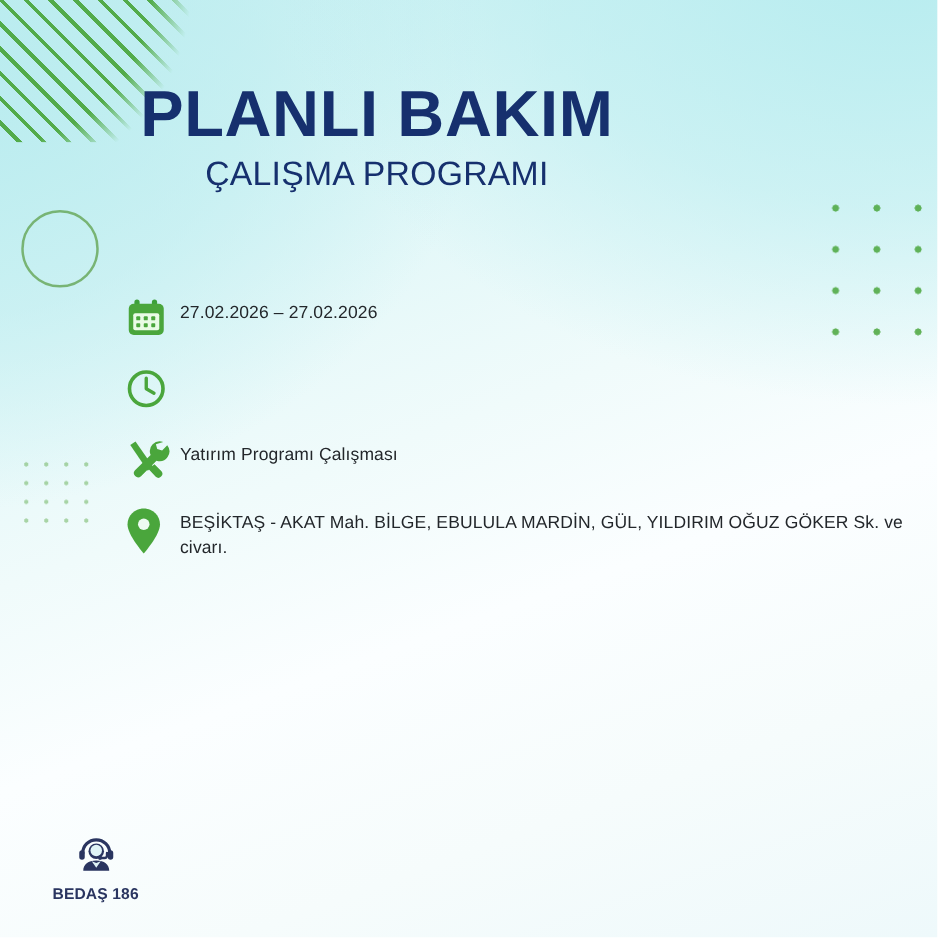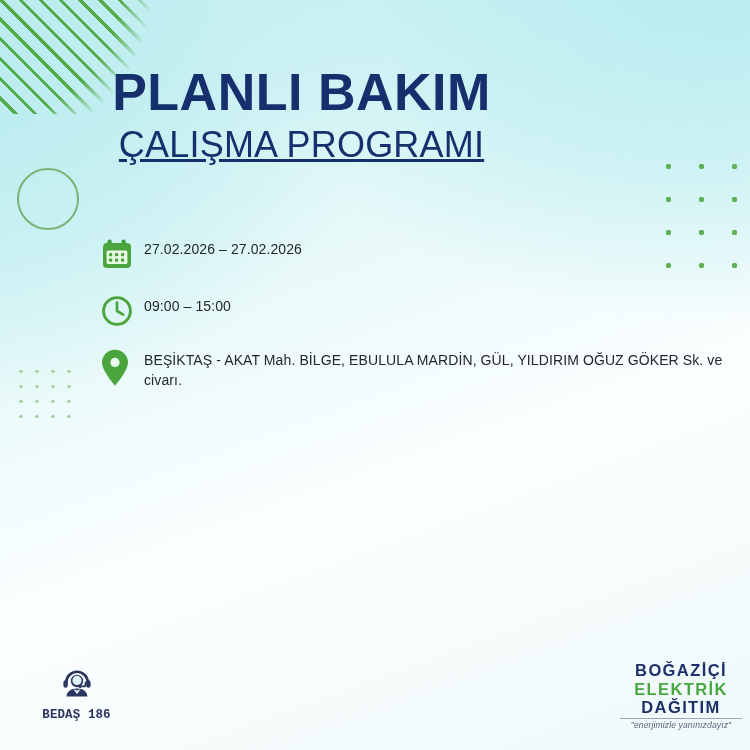--- a/index.html
+++ b/index.html
@@ -82,26 +82,25 @@
     color: #16306e;
   }
   .title-main {
     font-size: 52px;
     font-weight: 800;
     letter-spacing: 0.5px;
     line-height: 1.0;
     margin: 0;
   }
   .title-sub {
-    font-size: 36px;
+    font-size: 27px;
     font-weight: 500;
     letter-spacing: 0.2px;
     line-height: 1.15;
     margin: 6px 0 0 0;
-    text-decoration: underline;
   }
 
   
   .info {
     position: absolute;
     left: 100px;
     top: 234px;
     width: 640px;
   }
   .row {
@@ -134,21 +133,20 @@
     left: 30px;
     top: 663px;
     width: 300px;
     display: flex;
     align-items: flex-start;
   }
   .fitem {
     width: 93px;
     text-align: center;
     color: #1f2d5c;
-    font-family: Liberation Mono, monospace;
   }
   .fitem .fico {
     height: 42px;
     display: flex;
     align-items: center;
     justify-content: center;
   }
   .fitem .flabel {
     margin-top: 3px;
     font-size: 12.5px;
@@ -223,23 +221,36 @@
       <span class="txt">27.02.2026 – 27.02.2026</span>
     </div>
 
     <div class="row row-time">
       <span class="ico">
         <svg width="34" height="34" viewBox="0 0 34 34" aria-hidden="true">
           <circle cx="17" cy="17" r="13.4" fill="none" stroke="#4aa63c" stroke-width="2.9"></circle>
           <path d="M17 8.6 V17 L23.2 20.6" fill="none" stroke="#4aa63c" stroke-width="2.7" stroke-linecap="round" stroke-linejoin="round"></path>
         </svg>
       </span>
-      <span class="txt">09:00 – 15:00</span>
-    </div>
-
+    </div>
+
+    <div class="row row-work">
+      <span class="ico">
+        <svg width="36" height="34" viewBox="0 0 36 34" aria-hidden="true">
+          <g fill="#4aa63c">
+
+            <path d="M4.2 5.0 L8.4 2.2 L22.2 22.0 L18.2 25.6 Z"></path>
+            <path d="M18.8 24.2 L24.6 30.4 a3.2 3.2 0 0 0 4.6 -4.4 L23.6 20.4 Z"></path>
+
+            <path d="M30.6 2.6 a7.9 7.9 0 0 0 -10.1 10.4 L8.0 25.2 a3.4 3.4 0 0 0 4.8 4.8 L25.2 17.6 a7.9 7.9 0 0 0 8.6 -12.4 l-4.1 4.1 -3.9 -1.1 -1.1 -3.9 Z"></path>
+          </g>
+        </svg>
+      </span>
+      <span class="txt">Yatırım Programı Çalışması</span>
+    </div>
 
     <div class="row row-location">
       <span class="ico">
         <svg width="30" height="40" viewBox="0 0 30 40" aria-hidden="true">
           <path d="M15 1.8 C7.6 1.8 2.0 7.5 2.0 14.6 C2.0 23.0 15 37.8 15 37.8 C15 37.8 28 23.0 28 14.6 C28 7.5 22.4 1.8 15 1.8 Z" fill="#4aa63c"></path>
           <circle cx="15" cy="14.4" r="4.6" fill="#eefbf2"></circle>
         </svg>
       </span>
       <span class="txt">BEŞİKTAŞ - AKAT Mah. BİLGE, EBULULA MARDİN, GÜL, YILDIRIM OĞUZ GÖKER Sk. ve civarı.</span>
     </div>
@@ -262,20 +273,14 @@
           <path d="M13.4 22.0 L17 27.2 L20.6 22.0 L17 23.4 Z" fill="#dff3f6"></path>
         </svg>
       </div>
       <div class="flabel">BEDAŞ 186</div>
     </div>
 
 
 
   </div>
 
-  <div class="brand">
-    <div class="brand-l1">BOĞAZİÇİ</div>
-    <div class="brand-l2">ELEKTRİK</div>
-    <div class="brand-l3">DAĞITIM</div>
-    <div class="brand-tag">"enerjimizle yanınızdayız"</div>
-  </div>
 
 </div>
 
 </body></html>

